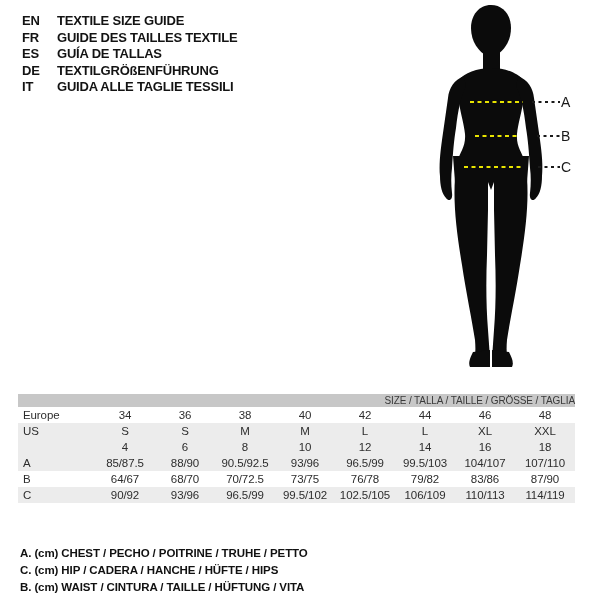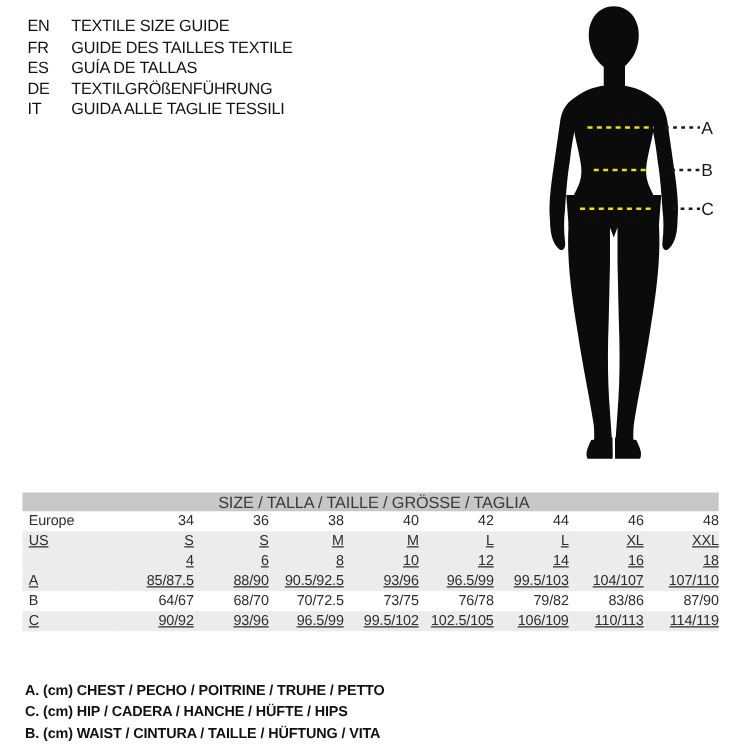--- a/index.html
+++ b/index.html
@@ -1,42 +1,42 @@
 <!DOCTYPE html>
 <html><head>
 <meta charset="utf-8">
 <style>
   html,body{margin:0;padding:0;background:#fff;}
   .canvas{
     position:relative;width:600px;height:600px;background:#ffffff;overflow:hidden;
     font-family:"Liberation Sans",sans-serif;color:#131313;
   }
   
-  .langs{position:absolute;left:22px;top:13px;font-size:13px;font-weight:normal;letter-spacing:-0.2px;}
+  .langs{position:absolute;left:22px;top:13px;font-size:13px;font-weight:bold;letter-spacing:-0.2px;}
   .lang-row{height:16.6px;line-height:16.6px;white-space:nowrap;}
   .lang-code{display:inline-block;width:35px;}
   
   .figure{position:absolute;left:420px;top:0;width:180px;height:372px;}
   .figure svg{position:absolute;left:0;top:0;}
   .abc{position:absolute;left:141px;width:22px;font-size:14px;line-height:14px;color:#1a1a1a;}
   
   .woman-title{position:absolute;left:22px;top:369px;font-size:11.5px;font-weight:bold;letter-spacing:-0.1px;color:#111;}
   
   .size-table{
     position:absolute;left:18px;top:394px;width:557px;
     border-collapse:collapse;table-layout:fixed;
     font-size:11.5px;letter-spacing:-0.1px;color:#2d2d2d;
   }
   .size-table td,.size-table th{padding:0;font-weight:normal;vertical-align:middle;height:16px;}
   .size-table tr.hdr td{
-    background:#c7c7c7;color:#3a3a3a;text-align:center;padding-left:5px;height:12.5px;font-size:13px;
+    background:#c7c7c7;color:#3a3a3a;text-align:right;padding-left:5px;height:12.5px;font-size:10px;
   }
-  .size-table tr.shade{background:#ececec;text-decoration:underline;}
+  .size-table tr.shade{background:#ececec;}
   .size-table th{text-align:left;padding-left:5px;margin-left:13px;}
-  .size-table td.val{text-align:right;}
+  .size-table td.val{text-align:center;}
   
   .legend{position:absolute;left:20px;top:545px;font-size:11.5px;font-weight:bold;letter-spacing:-0.1px;color:#111;}
   .legend div{height:16.9px;line-height:16.9px;white-space:nowrap;}
 </style>
 </head>
 <body>
 
 <div class="canvas">
 
   <div class="langs">

